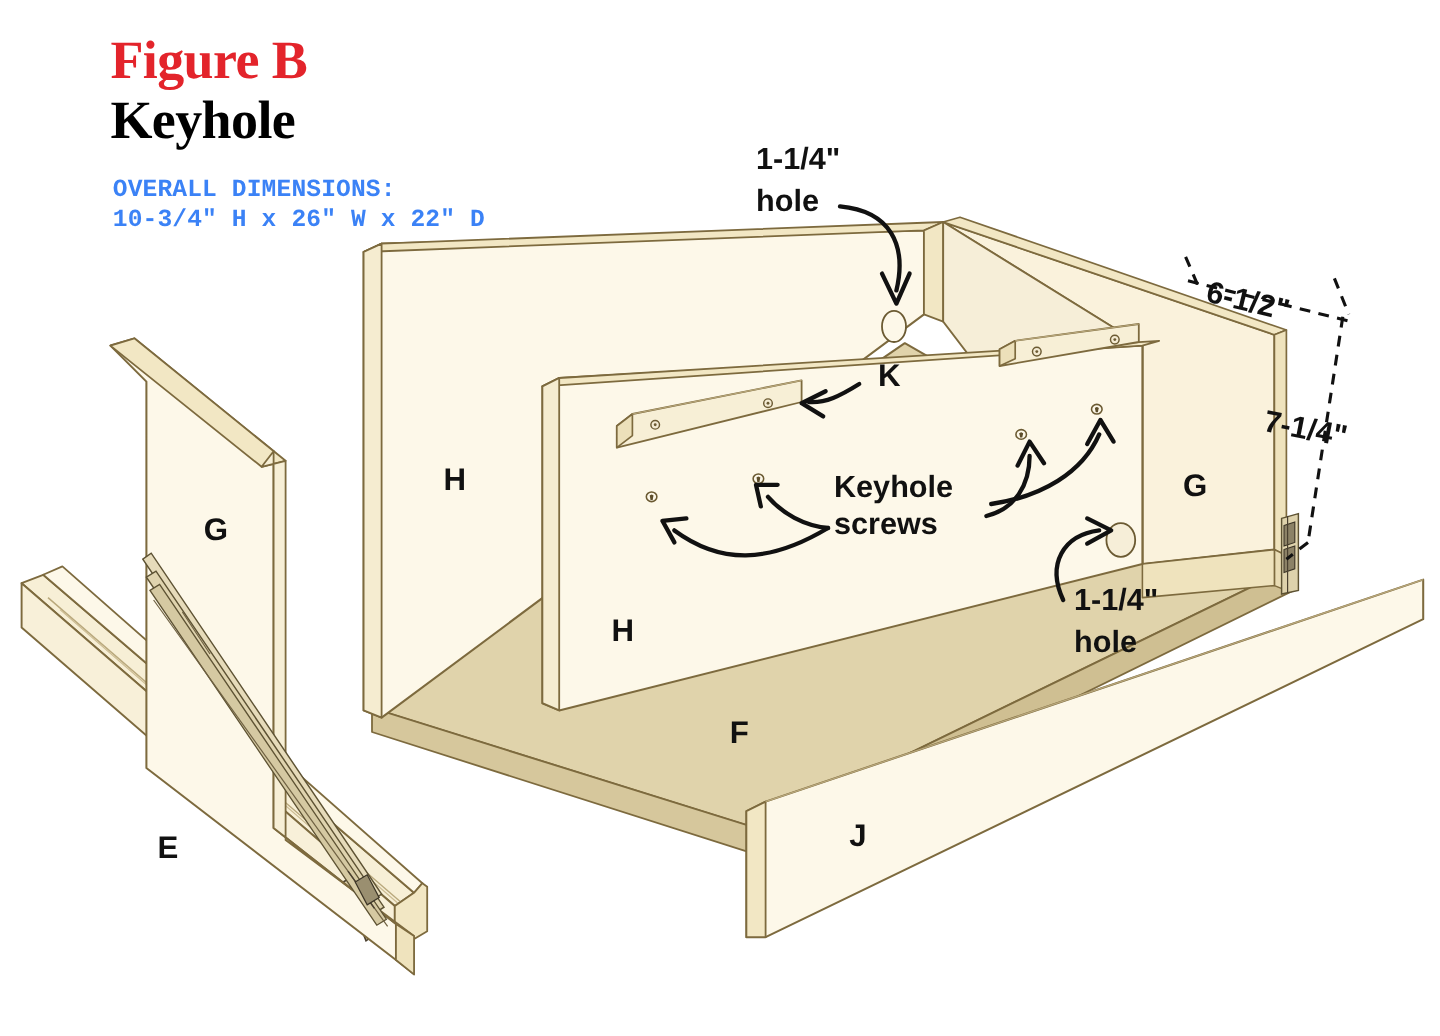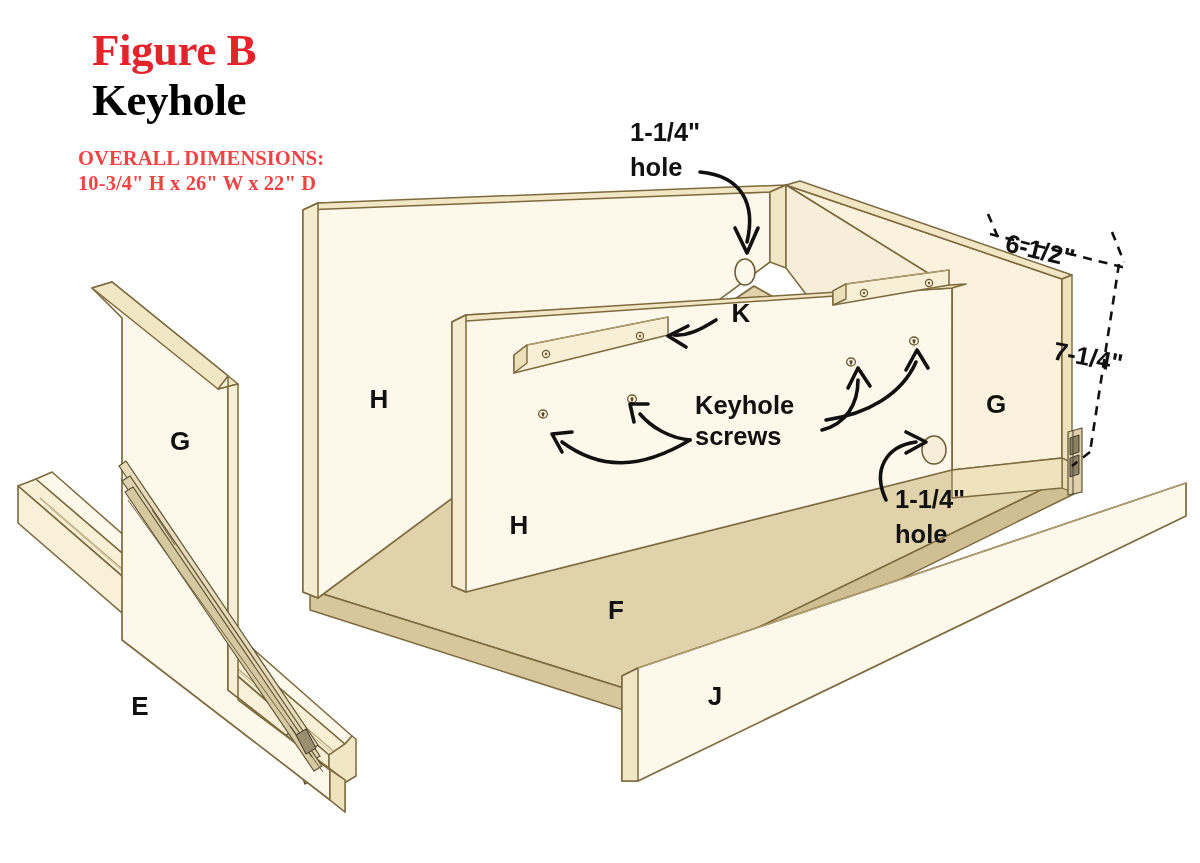--- a/index.html
+++ b/index.html
@@ -47,27 +47,27 @@
     font-family: "Liberation Serif", serif;
     font-weight: bold;
     font-size: 45px;
     letter-spacing: -0.5px;
     color: #000000;
     line-height: 1;
     white-space: nowrap;
   }
   .dims-block {
     position: absolute;
-    left: 78px;
+    left: 94px;
     top: 146px;
-    font-family: Liberation Serif, serif;
+    font-family: Liberation Mono, monospace;
     font-weight: bold;
     font-size: 20.5px;
     letter-spacing: 0.1px;
-    color: #ef4444;
+    color: #3b82f6;
     line-height: 1.23;
     white-space: nowrap;
   }
   .dims-block div { white-space: nowrap; }
 </style>
 </head>
 <body>
 
 <div id="figure-root">
 

